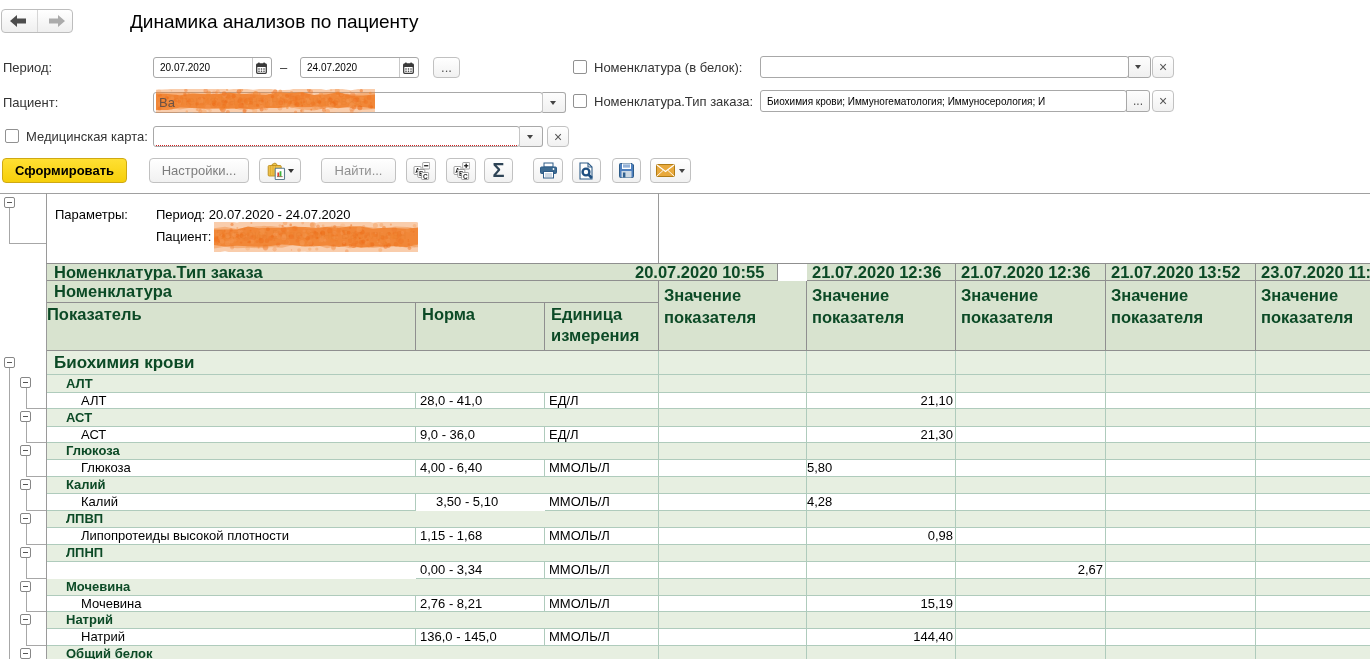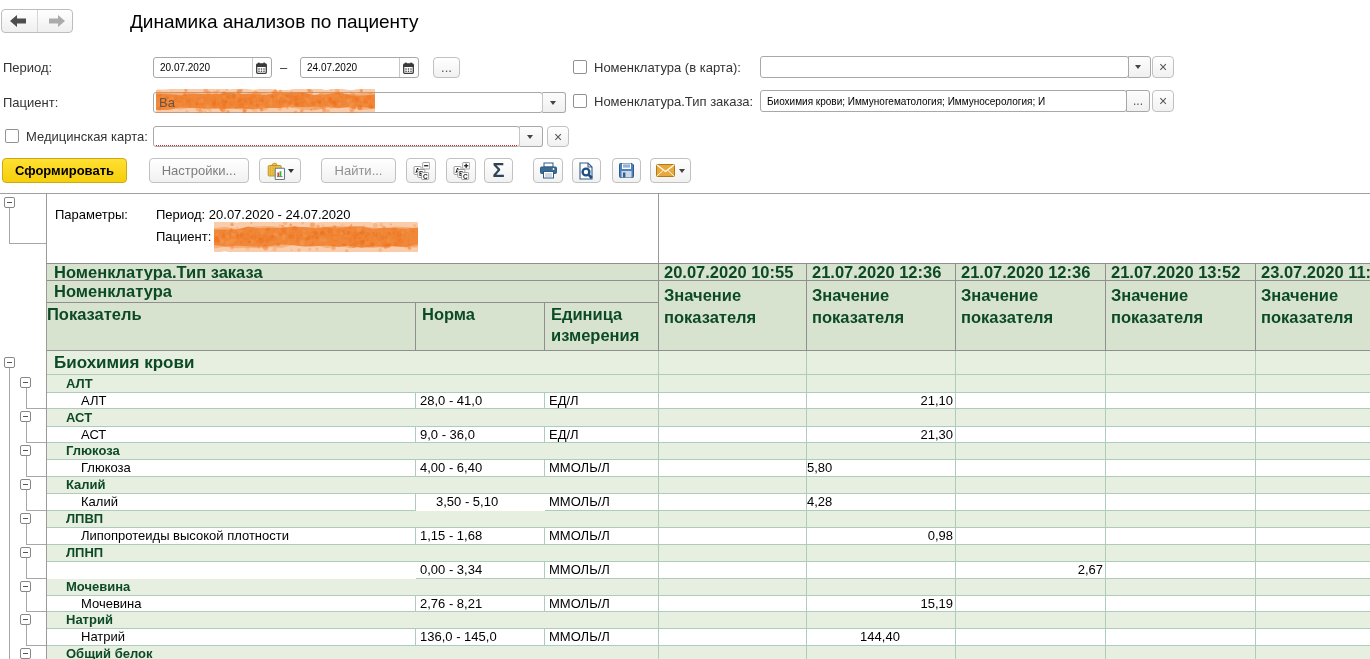--- a/index.html
+++ b/index.html
@@ -58,21 +58,21 @@
           <circle cx="3" cy="7" r="0.8"></circle>
           <circle cx="5.5" cy="7" r="0.8"></circle>
           <circle cx="8" cy="7" r="0.8"></circle>
           <circle cx="3" cy="9.3" r="0.8"></circle>
           <circle cx="5.5" cy="9.3" r="0.8"></circle>
           <circle cx="8" cy="9.3" r="0.8"></circle>
         </g>
       </svg></span></div>
 <div class="btn" style="left:433px;top:57px;width:27px;height:21px;color:#555">...</div>
 <div class="cb" style="left:573px;top:60px"></div>
-<div class="lb" style="left:594px;top:60px">Номенклатура (в карта):</div>
+<div class="lb" style="left:594px;top:60px">Номенклатура (в белок):</div>
 <div class="inp" style="left:760px;top:56px;width:369px;height:22px"></div>
 <div class="a" style="left:1128px;top:56px;width:23px;height:22px;border:1px solid #a8a8a8;border-radius:0 3px 3px 0;background:linear-gradient(#fdfdfd,#f0f0f0)">
     <span style="position:absolute;left:6px;top:8px;width:0;height:0;border:3.5px solid transparent;border-top:4.5px solid #444"></span>
   </div>
 <div class="btn" style="left:1152px;top:56px;width:22px;height:22px;color:#555;font-size:14px">×</div>
 <div class="lb" style="left:3px;top:95px">Пациент:</div>
 <div class="inp" style="left:153px;top:92px;width:390px;height:21px;padding-left:6px">Ва</div>
 <div class="a" style="left:542px;top:92px;width:24px;height:21px;border:1px solid #a8a8a8;border-left:1px solid #c6c6c6;border-radius:0 3px 3px 0;background:linear-gradient(#fdfdfd,#f0f0f0)">
     <span style="position:absolute;left:7px;top:8px;width:0;height:0;border:3.5px solid transparent;border-top:4.5px solid #444"></span>
   </div>
@@ -785,21 +785,21 @@
     <circle cx="132.0" cy="16.0" r="0.7" fill="#ed6a15" opacity="0.37"></circle>
     <circle cx="90.1" cy="9.1" r="1.6" fill="#f59a55" opacity="0.44"></circle>
     <circle cx="147.6" cy="23.9" r="1.4" fill="#ef7221" opacity="0.22"></circle>
   </svg>
 <div class="tb" style="left:4px;top:197px;width:11px;height:11px"></div>
 <div class="tl" style="left:9px;top:208px;width:1px;height:35px;background:#a7a7a7"></div>
 <div class="tl" style="left:9px;top:243px;width:37px;height:1px;background:#a7a7a7"></div>
 <div class="tb" style="left:4px;top:357px;width:11px;height:11px"></div>
 <div class="tl" style="left:9px;top:368px;width:1px;height:291px;background:#a7a7a7"></div>
 <div class="c hc" style="left:47px;top:264px;width:612px;height:17px;padding-left:7px;line-height:15px;padding-top:1px">Номенклатура.Тип заказа</div>
-<div class="c hc" style="left:659px;top:264px;width:148px;height:17px;padding-left:5px;line-height:15px;padding-top:1px">20.07.2020 10:55</div>
+<div class="c hc" style="left:630px;top:264px;width:148px;height:17px;padding-left:5px;line-height:15px;padding-top:1px">20.07.2020 10:55</div>
 <div class="c hc" style="left:807px;top:264px;width:149px;height:17px;padding-left:5px;line-height:15px;padding-top:1px">21.07.2020 12:36</div>
 <div class="c hc" style="left:956px;top:264px;width:150px;height:17px;padding-left:5px;line-height:15px;padding-top:1px">21.07.2020 12:36</div>
 <div class="c hc" style="left:1106px;top:264px;width:150px;height:17px;padding-left:5px;line-height:15px;padding-top:1px">21.07.2020 13:52</div>
 <div class="c hc" style="left:1256px;top:264px;width:149px;height:17px;padding-left:5px;line-height:15px;padding-top:1px">23.07.2020 11:4</div>
 <div class="c hc" style="left:47px;top:281px;width:612px;height:22px;padding-left:7px;line-height:21px">Номенклатура</div>
 <div class="c hc" style="left:47px;top:303px;width:369px;height:48px;line-height:21px;padding-top:1px">Показатель</div>
 <div class="c hc" style="left:416px;top:303px;width:129px;height:48px;padding-left:6px;line-height:21px;padding-top:1px">Норма</div>
 <div class="c hc" style="left:545px;top:303px;width:114px;height:48px;padding-left:6px;line-height:21px;padding-top:1px">Единица<br>измерения</div>
 <div class="c hc" style="left:659px;top:281px;width:148px;height:70px;padding-left:5px;line-height:22px;padding-top:3px">Значение<br>показателя</div>
 <div class="c hc" style="left:807px;top:281px;width:149px;height:70px;padding-left:5px;line-height:22px;padding-top:3px">Значение<br>показателя</div>
@@ -914,21 +914,21 @@
 <div class="c gc" style="left:47px;top:612px;width:612px;height:17px;padding-left:19px;line-height:16px;color:#0c4a26;font-weight:bold;font-size:13px">Натрий</div>
 <div class="c gc" style="left:659px;top:612px;width:148px;height:17px;padding-left:0px;line-height:16px"></div>
 <div class="c gc" style="left:807px;top:612px;width:149px;height:17px;padding-left:0px;line-height:16px"></div>
 <div class="c gc" style="left:956px;top:612px;width:150px;height:17px;padding-left:0px;line-height:16px"></div>
 <div class="c gc" style="left:1106px;top:612px;width:150px;height:17px;padding-left:0px;line-height:16px"></div>
 <div class="c gc" style="left:1256px;top:612px;width:149px;height:17px;padding-left:0px;line-height:16px"></div>
 <div class="c dc" style="left:47px;top:629px;width:369px;height:17px;padding-left:34px;line-height:16px">Натрий</div>
 <div class="c dc" style="left:416px;top:629px;width:129px;height:17px;padding-left:4px;line-height:16px">136,0 - 145,0</div>
 <div class="c dc" style="left:545px;top:629px;width:114px;height:17px;padding-left:4px;line-height:16px">ММОЛЬ/Л</div>
 <div class="c dc" style="left:659px;top:629px;width:148px;height:17px;padding-left:0px;line-height:16px;padding-right:2px;text-align:right"></div>
-<div class="c dc" style="left:807px;top:629px;width:149px;height:17px;padding-left:0px;line-height:16px;padding-right:2px;text-align:center">144,40</div>
+<div class="c dc" style="left:807px;top:629px;width:149px;height:17px;padding-left:0px;line-height:16px;padding-right:2px;text-align:right">144,40</div>
 <div class="c dc" style="left:956px;top:629px;width:150px;height:17px;padding-left:0px;line-height:16px;padding-right:2px;text-align:right"></div>
 <div class="c dc" style="left:1106px;top:629px;width:150px;height:17px;padding-left:0px;line-height:16px;padding-right:2px;text-align:right"></div>
 <div class="c dc" style="left:1256px;top:629px;width:149px;height:17px;padding-left:0px;line-height:16px;padding-right:2px;text-align:right"></div>
 <div class="c gc" style="left:47px;top:646px;width:612px;height:17px;padding-left:19px;line-height:16px;color:#0c4a26;font-weight:bold;font-size:13px">Общий белок</div>
 <div class="c gc" style="left:659px;top:646px;width:148px;height:17px;padding-left:0px;line-height:16px"></div>
 <div class="c gc" style="left:807px;top:646px;width:149px;height:17px;padding-left:0px;line-height:16px"></div>
 <div class="c gc" style="left:956px;top:646px;width:150px;height:17px;padding-left:0px;line-height:16px"></div>
 <div class="c gc" style="left:1106px;top:646px;width:150px;height:17px;padding-left:0px;line-height:16px"></div>
 <div class="c gc" style="left:1256px;top:646px;width:149px;height:17px;padding-left:0px;line-height:16px"></div>
 <div class="tb" style="left:20px;top:377px;width:11px;height:11px"></div>

